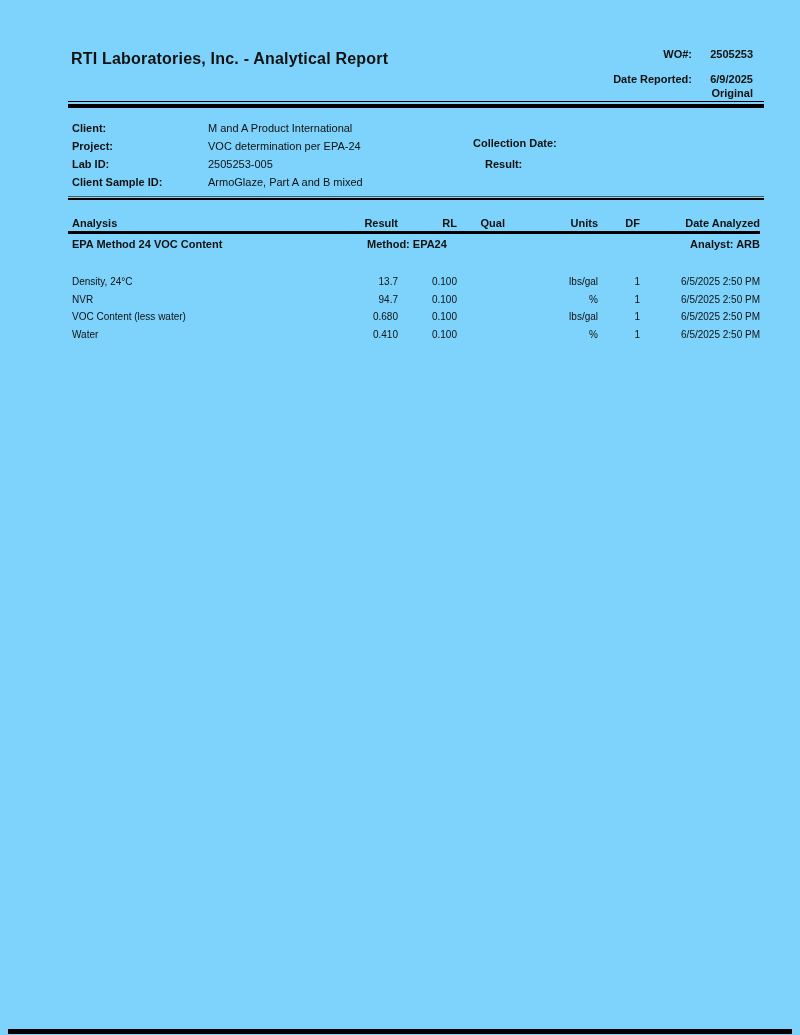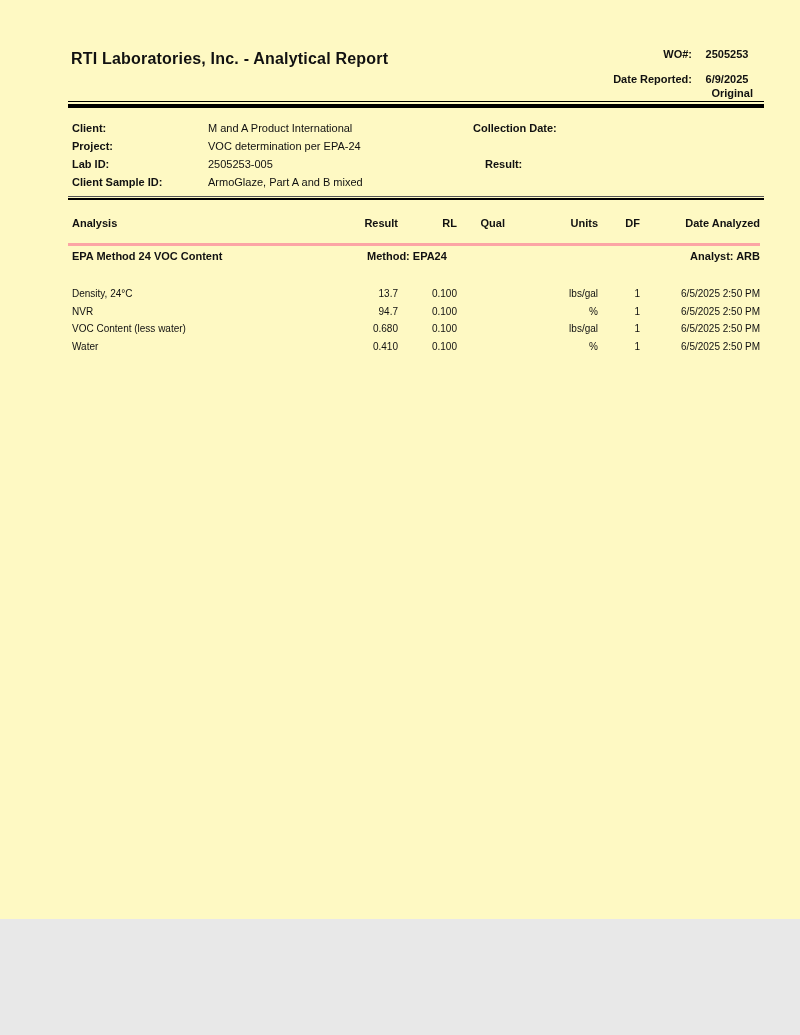--- a/index.html
+++ b/index.html
@@ -1,65 +1,65 @@
 <!DOCTYPE html>
 <html><head>
 <meta charset="utf-8">
 <style>
   html,body{margin:0;padding:0;background:#e8e8e8;}
   .page{
     position:relative;
-    width:800px;height:919px;
-    background:#fef9c3;
+    width:800px;height:1035px;
+    background:#7dd3fc;
     font-family:"Liberation Sans","DejaVu Sans",sans-serif;
     color:#111;
     overflow:hidden;
     margin:0 auto;
   }
   
   .title{
     position:absolute;left:71px;top:50px;
     font-size:16px;font-weight:700;letter-spacing:.2px;
     white-space:nowrap;
   }
   .hdr-right{
     position:absolute;top:48px;right:47px;
     font-size:11px;font-weight:700;
   }
   .hdr-row{display:flex;justify-content:flex-end;align-items:baseline;line-height:13px;margin-left:20px;}
   .hdr-row.r1{margin-bottom:12px;}
   .hdr-row .lbl{text-align:right;}
-  .hdr-row .val{width:52px;margin-left:9px;text-align:center;white-space:nowrap;}
+  .hdr-row .val{width:52px;margin-left:9px;text-align:right;white-space:nowrap;}
   .hdr-row.r3{margin-top:1px;}
   .hdr-row.r3 .val{text-align:right;}
   
   .rule-a{ 
     position:absolute;left:68px;width:696px;
     border-top:1px solid #000;height:2px;border-bottom:4px solid #000;
   }
   .rule-b{ 
     position:absolute;left:68px;width:696px;
     border-top:1px solid #555;height:1px;border-bottom:2px solid #000;
   }
   
   .info{position:absolute;left:70px;top:121px;width:694px;font-size:11px;}
   .info-row{position:relative;height:18px;line-height:12px;}
   .info-row .lbl{position:absolute;left:2px;top:1px;font-weight:700;}
   .info-row .val{position:absolute;left:138px;top:1px;font-weight:400;}
-  .lbl-collection{position:absolute;left:403px;top:1px;font-weight:700;}
+  .lbl-collection{position:absolute;left:403px;top:16px;font-weight:700;}
   .lbl-matrix{position:absolute;left:415px;top:1px;font-weight:700;}
   
   .tbl{position:absolute;left:68px;top:216px;width:692px;}
   .grid-row{display:grid;grid-template-columns:260px 70px 59px 48px 93px 42px 120px;}
   .c-analysis{text-align:left;padding-left:4px;}
   .c-result,.c-rl,.c-units,.c-df,.c-date{text-align:right;}
   .c-qual{text-align:right;padding-left:13px;}
   .tbl-head{
     font-size:11px;font-weight:700;line-height:15px;
-    padding-bottom:12px;border-bottom:3px solid #fca5a5;
+    padding-bottom:0;border-bottom:3px solid #000000;
   }
   .tbl-section{
     position:relative;font-size:11px;font-weight:700;
     line-height:14px;padding:3px 0 2px 0;height:14px;
   }
   .sec-name{position:absolute;left:4px;top:3px;white-space:nowrap;}
   .sec-method{position:absolute;left:299px;top:3px;white-space:nowrap;}
   .sec-analyst{position:absolute;right:0;top:3px;white-space:nowrap;}
   .tbl-body{margin-top:20px;font-size:10px;}
   .tbl-body .grid-row{line-height:17.5px;height:17.5px;}

